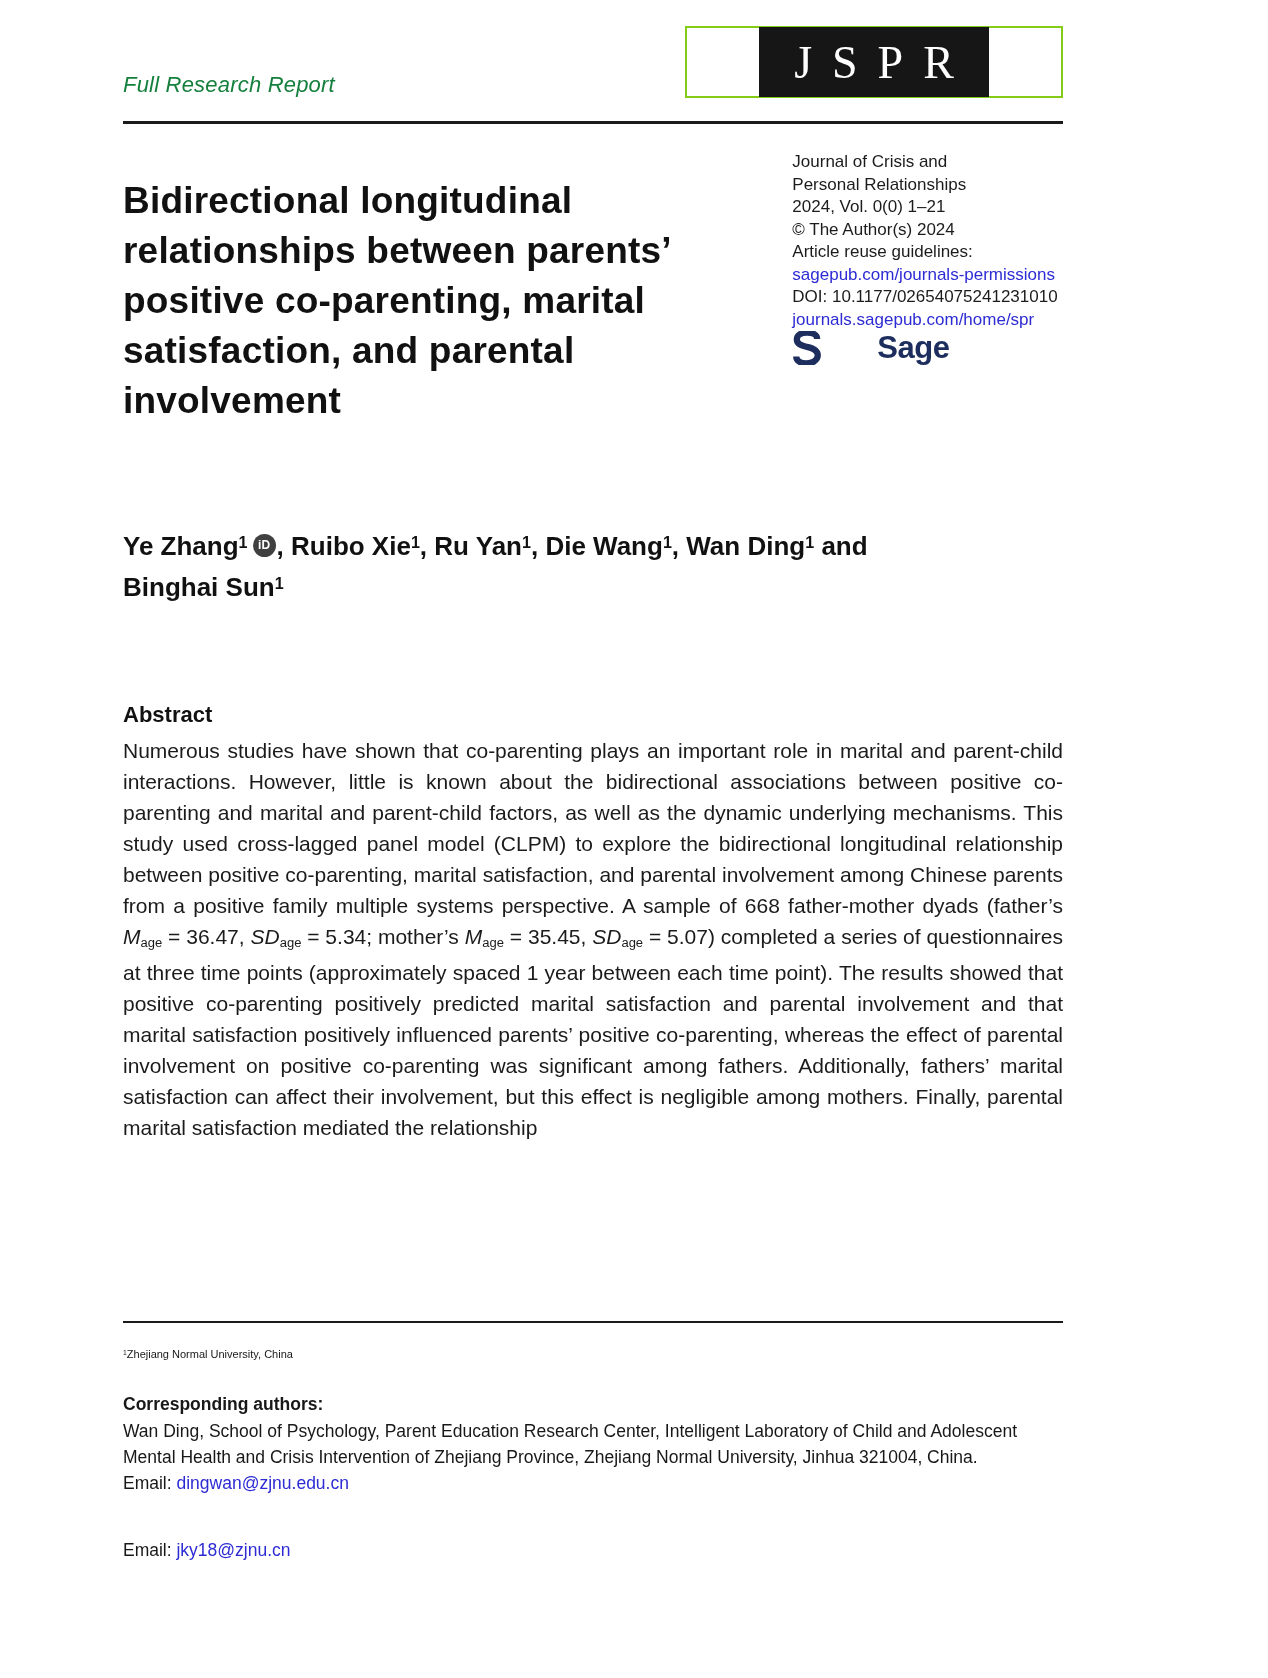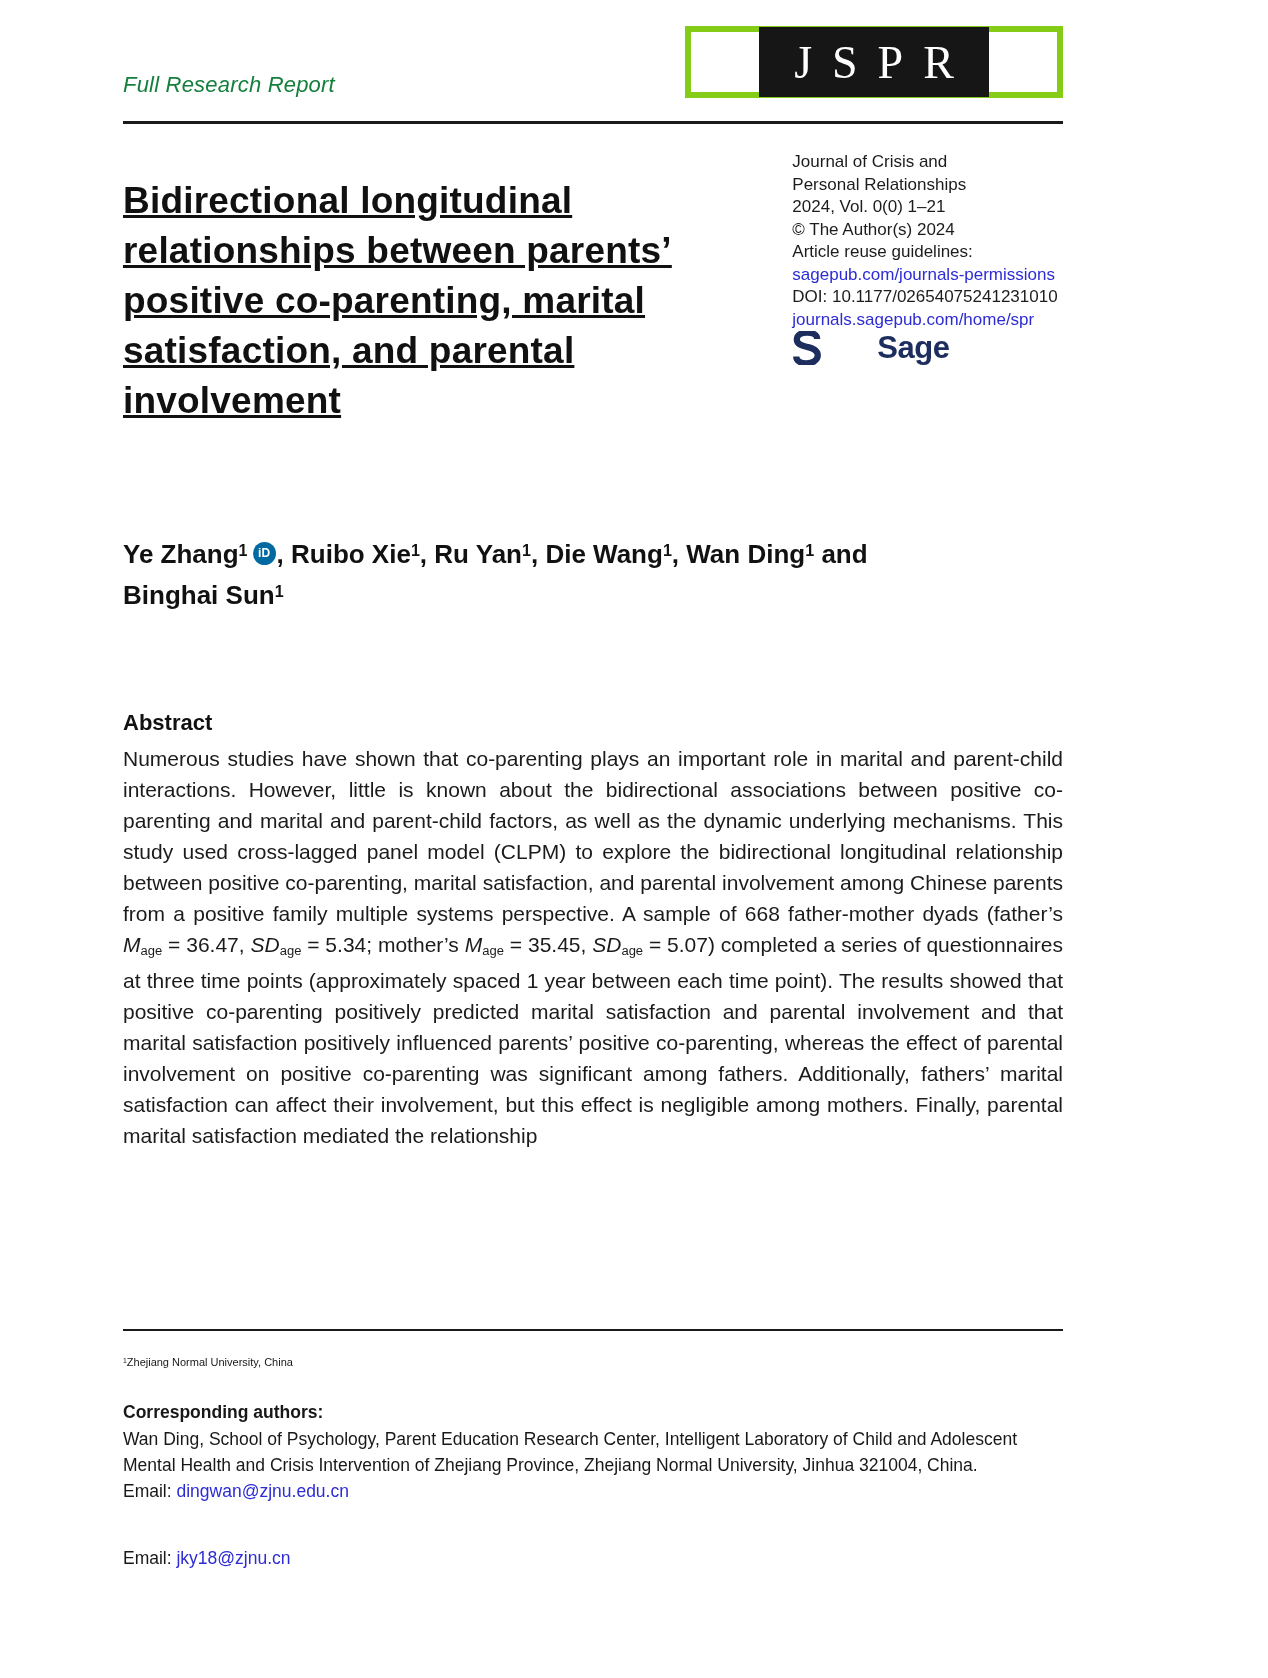--- a/index.html
+++ b/index.html
@@ -16,21 +16,21 @@
   .lnk{color:#2d2bd4;cursor:pointer}
   .ln{display:block}
   
   .header{position:relative;height:74px;}
   .kicker{
     position:absolute;left:0;bottom:2px;
     font-style:italic;font-size:22px;color:#15803d;letter-spacing:0.2px;
   }
   .jspr-box{
     position:absolute;right:0;top:0;width:378px;height:72px;
-    background:#ffffff;border:6px solid #84cc16;
+    background:#ffffff;border:2px solid #84cc16;
     display:flex;align-items:center;justify-content:center;box-sizing:border-box;
   }
   .jspr-black{
     width:230px;height:70px;background:#161616;color:#ffffff;
     display:flex;align-items:center;justify-content:center;
     font-family:"Liberation Serif", serif;font-size:46px;
     letter-spacing:20px;padding-left:20px;box-sizing:border-box;
   }
   .rule{height:3px;background:#1a1a1a;margin-top:21px;}
   
@@ -47,21 +47,21 @@
   .sage svg{display:block;margin-right:7px;}
   .sage-word{
     font-size:31px;font-weight:bold;color:#1d2e5e;letter-spacing:-0.5px;
   }
   
   .authors{
     margin-top:94px;font-size:26px;line-height:37px;font-weight:bold;color:#111;
   }
   .orcid{
     display:inline-block;width:23px;height:23px;border-radius:50%;
-    background:#0369a1;color:#ffffff;font-size:12px;font-weight:bold;
+    background:#404040;color:#ffffff;font-size:12px;font-weight:bold;
     text-align:center;line-height:23px;vertical-align:6px;margin:0 1px 0 5px;
     font-style:normal;
   }
   
   .abs-head{margin-top:95px;font-size:22px;font-weight:bold;color:#111;}
   .abs-body{
     margin-top:7px;font-size:21px;line-height:31px;text-align:justify;color:#1b1b1b;
   }
   
   .foot-rule{height:2px;background:#1a1a1a;margin-top:178px;}
@@ -76,21 +76,21 @@
 <div class="header">
   <div class="kicker">Full Research Report</div>
   <div class="jspr-box">
     <div class="jspr-black">JSPR</div>
   </div>
 </div>
 
 <div class="rule"></div>
 
 <div class="main">
-  <h1 class="title" style="margin:52px 0 12px 0;text-decoration:underline;">Bidirectional longitudinal relationships between parents’ positive co-parenting, marital satisfaction, and parental involvement</h1>
+  <h1 class="title" style="margin:52px 0 4px 0;">Bidirectional longitudinal relationships between parents’ positive co-parenting, marital satisfaction, and parental involvement</h1>
   <div class="jinfo">
     <div>
         <span class="ln">Journal of Crisis and</span>
         <span class="ln">Personal Relationships</span>
         <span class="ln">2024, Vol. 0(0) 1–21</span>
         <span class="ln">© The Author(s) 2024</span>
         <span class="ln">Article reuse guidelines:</span>
         <span class="lnk ln">sagepub.com/journals-permissions</span>
         <span class="ln">DOI: 10.1177/02654075241231010</span>
         <span class="lnk ln">journals.sagepub.com/home/spr</span>

